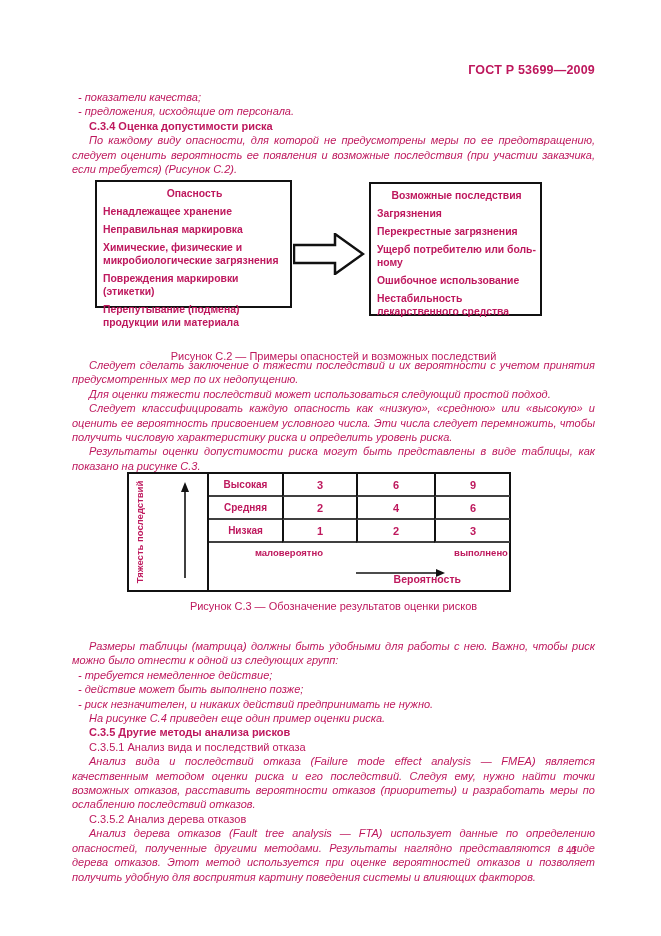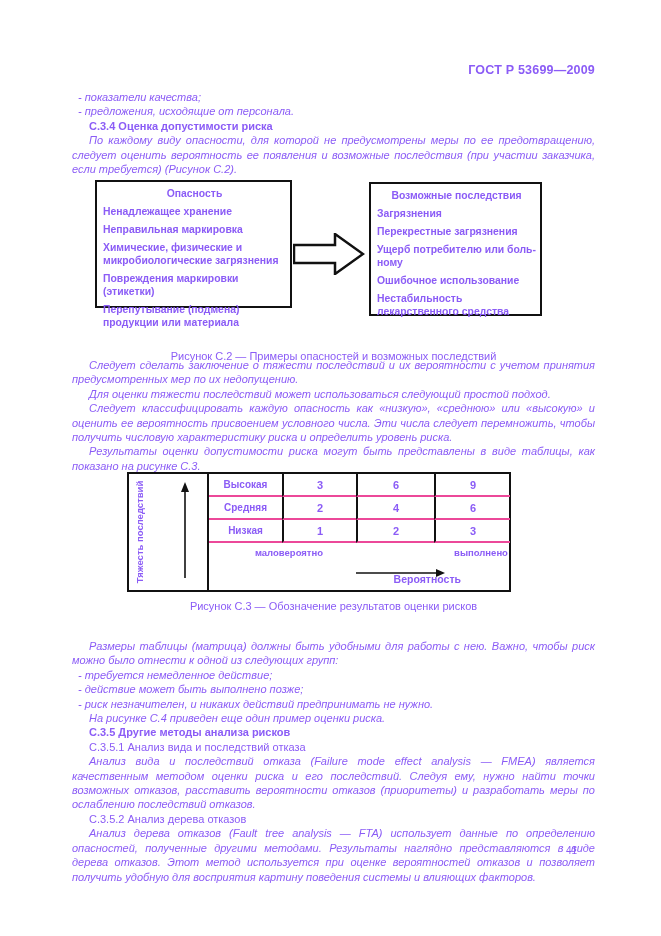--- a/index.html
+++ b/index.html
@@ -1,21 +1,21 @@
 <!DOCTYPE html>
 <html><head>
 <meta charset="utf-8">
 <style>
   html,body{margin:0;padding:0;background:#e8e8e8;}
   .page{
     position:relative;
     width:661px;height:936px;
     background:#ffffff;
     font-family:"Liberation Sans","DejaVu Sans",sans-serif;
-    color:#8b5cf6;
+    color:#be185d;
     overflow:hidden;
     margin:0 auto;
   }
   .hdr{
     position:absolute;top:63px;right:66px;
     font-size:12.5px;font-weight:bold;letter-spacing:.2px;
   }
   .col{position:absolute;left:72px;width:523px;font-size:11px;line-height:14.4px;}
   .li{padding-left:6px;font-style:italic;}
   .h-bold{font-weight:bold;text-indent:17px;font-style:normal;}
@@ -42,21 +42,21 @@
   .fig3-left{position:absolute;left:0;top:0;bottom:0;width:78px;border-right:2px solid #111;}
   .fig3-ylabel{
     position:absolute;left:-34px;top:44px;width:106px;height:28px;
     transform:rotate(-90deg);
     font-size:9.5px;font-weight:bold;line-height:11.5px;text-align:center;
   }
   .fig3-yarrow{position:absolute;left:50px;top:8px;}
   .fig3-table{position:absolute;left:80px;top:0;display:grid;
       grid-template-columns:73px 74px 78px 76px;grid-auto-rows:23px;}
   .fig3-cell{
-    border-bottom:2px solid #ec4899;
+    border-bottom:2px solid #404040;
     display:flex;align-items:center;justify-content:center;
     font-weight:bold;box-sizing:border-box;
   }
   .fig3-cell.vline{border-left:2px solid #111;}
   .fig3-rowlabel{font-size:10px;}
   .fig3-num{font-size:11px;}
   .fig3-xlow{position:absolute;left:100px;top:73px;width:120px;text-align:center;
       font-size:9.5px;font-weight:bold;}
   .fig3-xhigh{position:absolute;left:322px;top:73px;width:60px;text-align:center;
       font-size:9.5px;font-weight:bold;}

